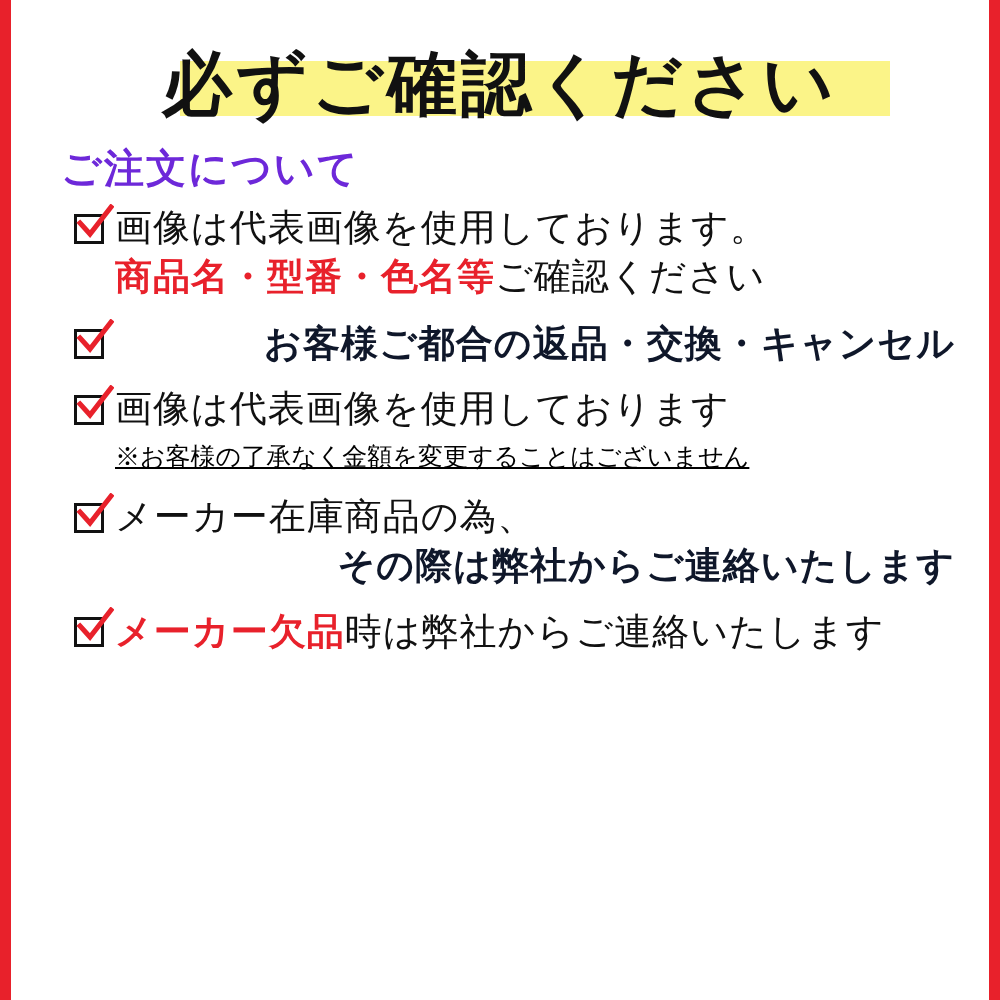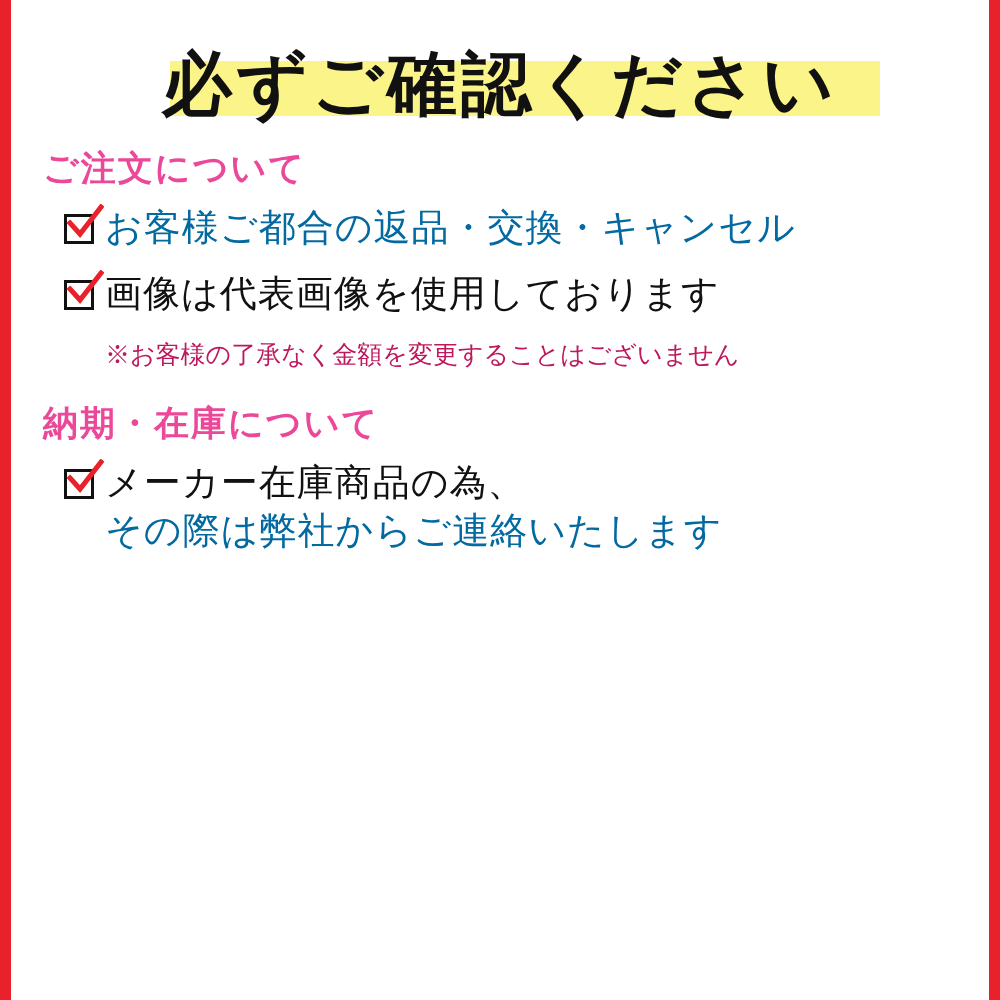--- a/index.html
+++ b/index.html
@@ -32,21 +32,21 @@
   .edge-bar.left { left: 0; }
   .edge-bar.right { right: 0; }
 
   .content {
     position: absolute;
     left: 11px;
     top: 0;
     width: 978px;
     height: 1000px;
     box-sizing: border-box;
-    padding: 0 24px;
+    padding: 0 34px;
   }
 
   
   .title-wrap {
     margin-top: 34px;
     text-align: center;
     position: relative;
     height: 104px;
   }
   .title-highlight {
@@ -65,25 +65,25 @@
     line-height: 100px;
     letter-spacing: 4px;
     color: #111111;
     white-space: nowrap;
   }
 
   
   .section-heading {
     font-family: "DejaVu Serif", "Liberation Serif", serif;
     font-weight: bold;
-    font-size: 35px;
+    font-size: 40px;
     line-height: 60px;
-    color: #ec4899;
+    color: #6d28d9;
     letter-spacing: 2px;
-    margin: 0 0 6px 8px;
+    margin: 0 0 6px 16px;
   }
   .section-heading.second {
     margin-top: 20px;
   }
 
   
   .item {
     display: flex;
     align-items: flex-start;
     margin: 0 0 18px 26px;
@@ -117,58 +117,72 @@
   }
   .line {
     font-family: "DejaVu Serif", "Liberation Serif", serif;
     font-size: 37px;
     line-height: 48px;
     letter-spacing: 1px;
     color: #111111;
     white-space: nowrap;
   }
   .line.bold-red {
-    font-weight: normal;
-    color: #0369a1;
+    font-weight: bold;
+    color: #0f172a;
+    text-align: right;
   }
   .line .red {
     font-weight: bold;
     color: #e8212b;
   }
   .line .blk {
     font-weight: normal;
     color: #111111;
   }
   .note {
     font-family: "DejaVu Serif", "Liberation Serif", serif;
     font-size: 25px;
     line-height: 36px;
-    color: #be185d;
+    color: #000000;
     letter-spacing: 0px;
     white-space: nowrap;
-    margin-top: 19px;
+    margin-top: 6px;
+    text-decoration: underline;
   }
 </style>
 </head>
 <body>
 
 <div class="page">
 
   <div class="edge-bar left"></div>
   <div class="edge-bar right"></div>
 
   <div class="content">
 
     <div class="title-wrap">
       <div class="title-highlight"></div>
       <div class="title-text">必ずご確認ください</div>
     </div>
 
     <div class="section-heading">ご注文について</div>
 
+    <div class="item">
+      <span class="check-icon">
+        <span class="box"></span>
+        <svg class="tick" viewBox="0 0 38 38" aria-hidden="true">
+            <path d="M4 19 L14 30 L35 3" fill="none" stroke="#e8212b" stroke-width="5" stroke-linecap="square"></path>
+          </svg>
+      </span>
+      <span class="lines">
+        <div class="line">画像は代表画像を使用しております。</div>
+        <div class="line"><span class="red">商品名・型番・色名等</span><span class="blk">ご確認ください</span></div>
+      </span>
+    </div>
 
     <div class="item">
       <span class="check-icon">
         <span class="box"></span>
         <svg class="tick" viewBox="0 0 38 38" aria-hidden="true">
             <path d="M4 19 L14 30 L35 3" fill="none" stroke="#e8212b" stroke-width="5" stroke-linecap="square"></path>
           </svg>
       </span>
       <span class="lines">
         <div class="line bold-red">お客様ご都合の返品・交換・キャンセル</div>
@@ -181,30 +195,40 @@
         <svg class="tick" viewBox="0 0 38 38" aria-hidden="true">
             <path d="M4 19 L14 30 L35 3" fill="none" stroke="#e8212b" stroke-width="5" stroke-linecap="square"></path>
           </svg>
       </span>
       <span class="lines">
         <div class="line">画像は代表画像を使用しております</div>
         <div class="note">※お客様の了承なく金額を変更することはございません</div>
       </span>
     </div>
 
-    <div class="section-heading second">納期・在庫について</div>
 
     <div class="item">
       <span class="check-icon">
         <span class="box"></span>
         <svg class="tick" viewBox="0 0 38 38" aria-hidden="true">
             <path d="M4 19 L14 30 L35 3" fill="none" stroke="#e8212b" stroke-width="5" stroke-linecap="square"></path>
           </svg>
       </span>
       <span class="lines">
         <div class="line">メーカー在庫商品の為、</div>
         <div class="line bold-red">その際は弊社からご連絡いたします</div>
       </span>
     </div>
 
+    <div class="item">
+      <span class="check-icon">
+        <span class="box"></span>
+        <svg class="tick" viewBox="0 0 38 38" aria-hidden="true">
+            <path d="M4 19 L14 30 L35 3" fill="none" stroke="#e8212b" stroke-width="5" stroke-linecap="square"></path>
+          </svg>
+      </span>
+      <span class="lines">
+        <div class="line"><span class="red">メーカー欠品</span><span class="blk">時は弊社からご連絡いたします</span></div>
+      </span>
+    </div>
 
   </div>
 </div>
 
 </body></html>

